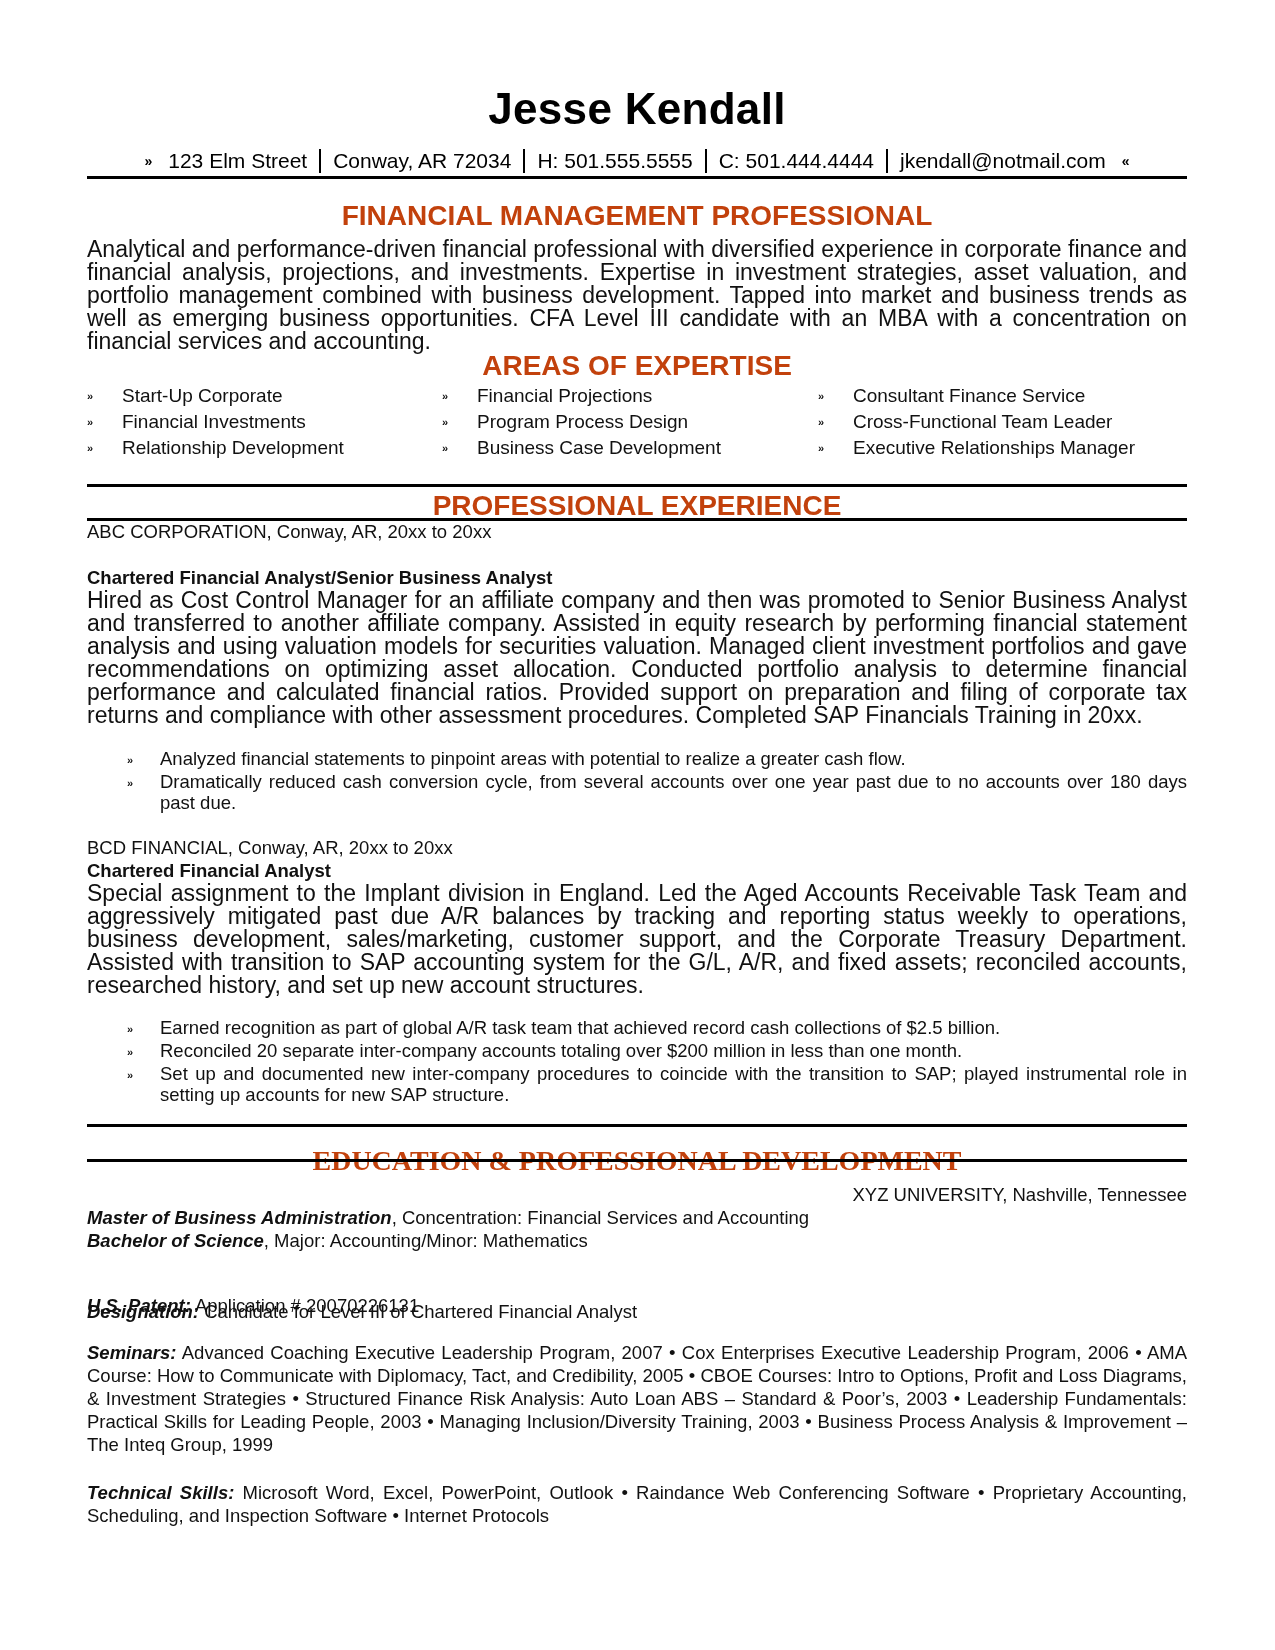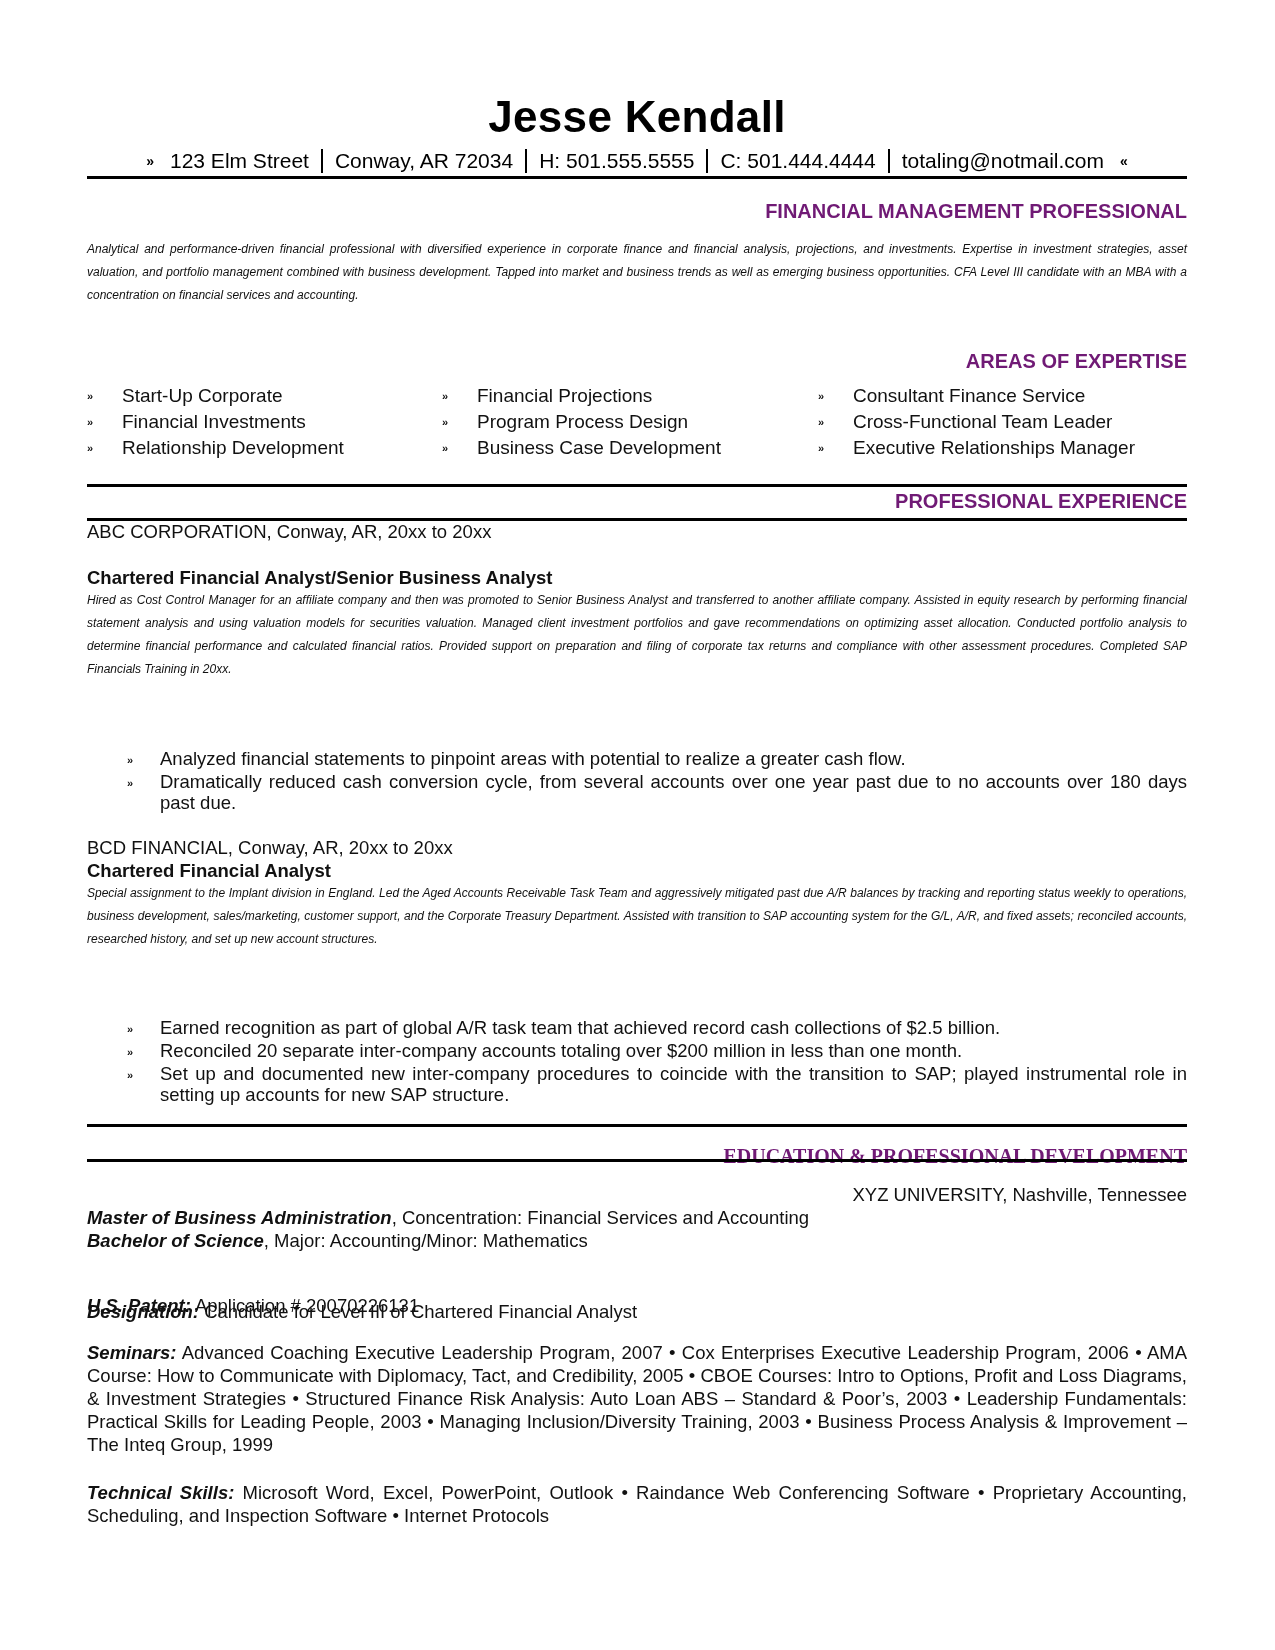--- a/index.html
+++ b/index.html
@@ -2,39 +2,39 @@
 <html><head>
   <meta charset="utf-8">
   <style>
     html, body { margin: 0; padding: 0; background: #ffffff; }
     body {
       width: 1275px; height: 1650px; position: relative; overflow: hidden;
       font-family: "Liberation Sans", sans-serif; color: #111;
     }
     .page { position: absolute; left: 87px; top: 0; width: 1100px; }
     .name {
-      position: absolute; top: 92px; left: 0; width: 1100px; text-align: center;
+      position: absolute; top: 84px; left: 0; width: 1100px; text-align: center;
       font-size: 44px; font-weight: bold; letter-spacing: 0.3px; color: #000;
     }
     .contact {
       position: absolute; top: 146px; left: 0; width: 1100px; height: 30px;
       display: flex; justify-content: center; align-items: center;
       font-size: 21px; color: #000;
     }
     .contact .item { padding: 0 12px; }
     .contact .sep { border-left: 2px solid #000; height: 24px; }
     .contact .arrow { font-size: 14px; font-weight: bold; padding: 0 4px; }
     .rule-thick { position: absolute; left: 0; width: 1100px; border-top: 3px solid #000; }
     .section-title {
-      position: absolute; left: 0; width: 1100px; text-align: right;
-      font-size: 20px; font-weight: bold; color: #701a75;
+      position: absolute; left: 0; width: 1100px; text-align: center;
+      font-size: 28px; font-weight: bold; color: #c2410c;
     }
     .para {
       position: absolute; left: 0; width: 1100px;
-      font-size: 12px; line-height: 23px; text-align: justify; text-align-last: left; font-style: italic;
+      font-size: 23px; line-height: 23px; text-align: justify; text-align-last: left;
     }
     .expertise { position: absolute; top: 383px; left: 0; width: 1100px; }
     .exp-col { position: absolute; top: 0; }
     .exp-item { height: 26px; font-size: 19px; display: flex; align-items: center; }
     .bullet-icon { font-size: 11px; font-weight: bold; width: 35px; display: inline-block; }
     .job-head { position: absolute; left: 0; font-size: 18.5px; line-height: 23px; }
     .job-title { font-weight: bold; }
     .bullets { position: absolute; left: 40px; width: 1060px; }
     .bl { display: flex; font-size: 18.5px; line-height: 21px; text-align: justify; }
     .bl .bullet-icon { width: 33px; flex: 0 0 33px; padding-top: 2px; }
@@ -52,21 +52,21 @@
   <div class="contact">
     <span class="arrow">»</span>
     <span class="item">123 Elm Street</span>
     <span class="sep"></span>
     <span class="item">Conway, AR 72034</span>
     <span class="sep"></span>
     <span class="item">H: 501.555.5555</span>
     <span class="sep"></span>
     <span class="item">C: 501.444.4444</span>
     <span class="sep"></span>
-    <span class="item">totaling@notmail.com</span>
+    <span class="item">jkendall@notmail.com</span>
     <span class="arrow">«</span>
   </div>
   <div class="rule-thick" style="top:176px;"></div>
 
   <div class="section-title" style="top:200px;">FINANCIAL MANAGEMENT PROFESSIONAL</div>
   <div class="para" style="top:238px;">Analytical and performance-driven financial professional with diversified experience in corporate finance and financial analysis, projections, and investments. Expertise in investment strategies, asset valuation, and portfolio management combined with business development. Tapped into market and business trends as well as emerging business opportunities. CFA Level III candidate with an MBA with a concentration on financial services and accounting.</div>
 
   <div class="section-title" style="top:350px;">AREAS OF EXPERTISE</div>
   <div class="expertise">
     <div class="exp-col" style="left:0;">

